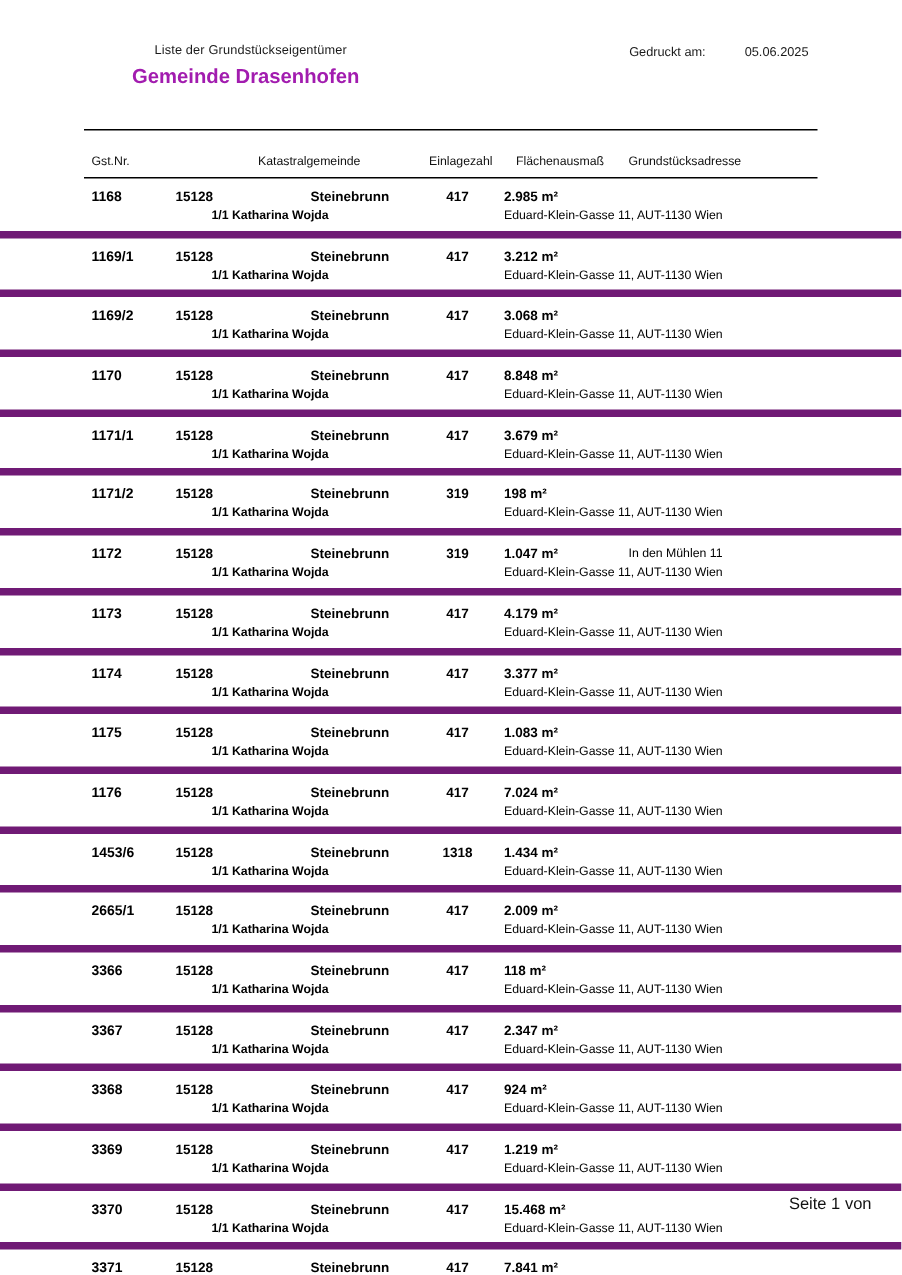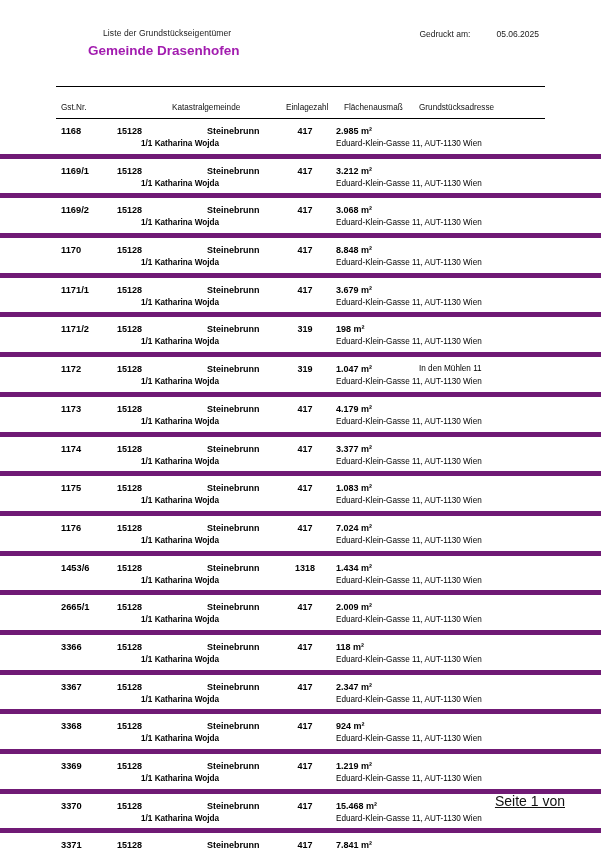--- a/index.html
+++ b/index.html
@@ -144,25 +144,24 @@
     font-size: 8.2px;
   }
   .r-adr {
     left: 336px;
     top: 20px;
     font-size: 8.2px;
   }
   
   .footer {
     position: absolute;
-    right: 36px;
+    right: 20px;
     bottom: 41px;
-    font-size: 14px;
+    font-size: 11px;
     color: #111;
-    text-decoration: underline;
   }
 </style>
 </head>
 <body>
 
 <div class="page">
 
   <div class="header">
     <div class="header-sub">Liste der Grundstückseigentümer</div>
     <div class="header-title">Gemeinde Drasenhofen</div>

